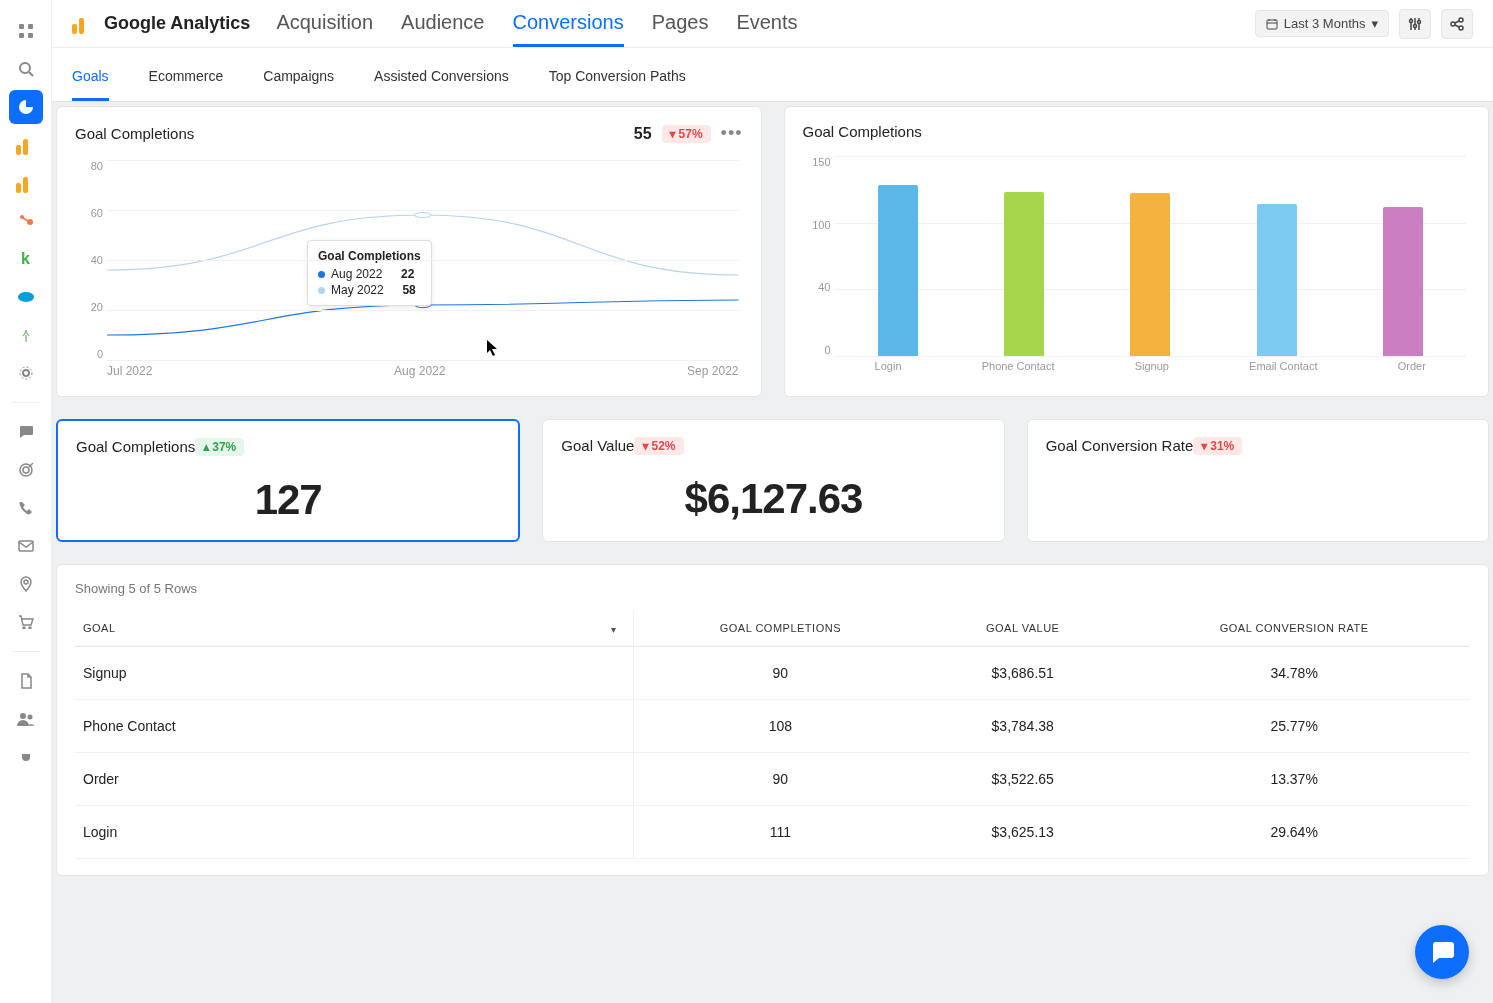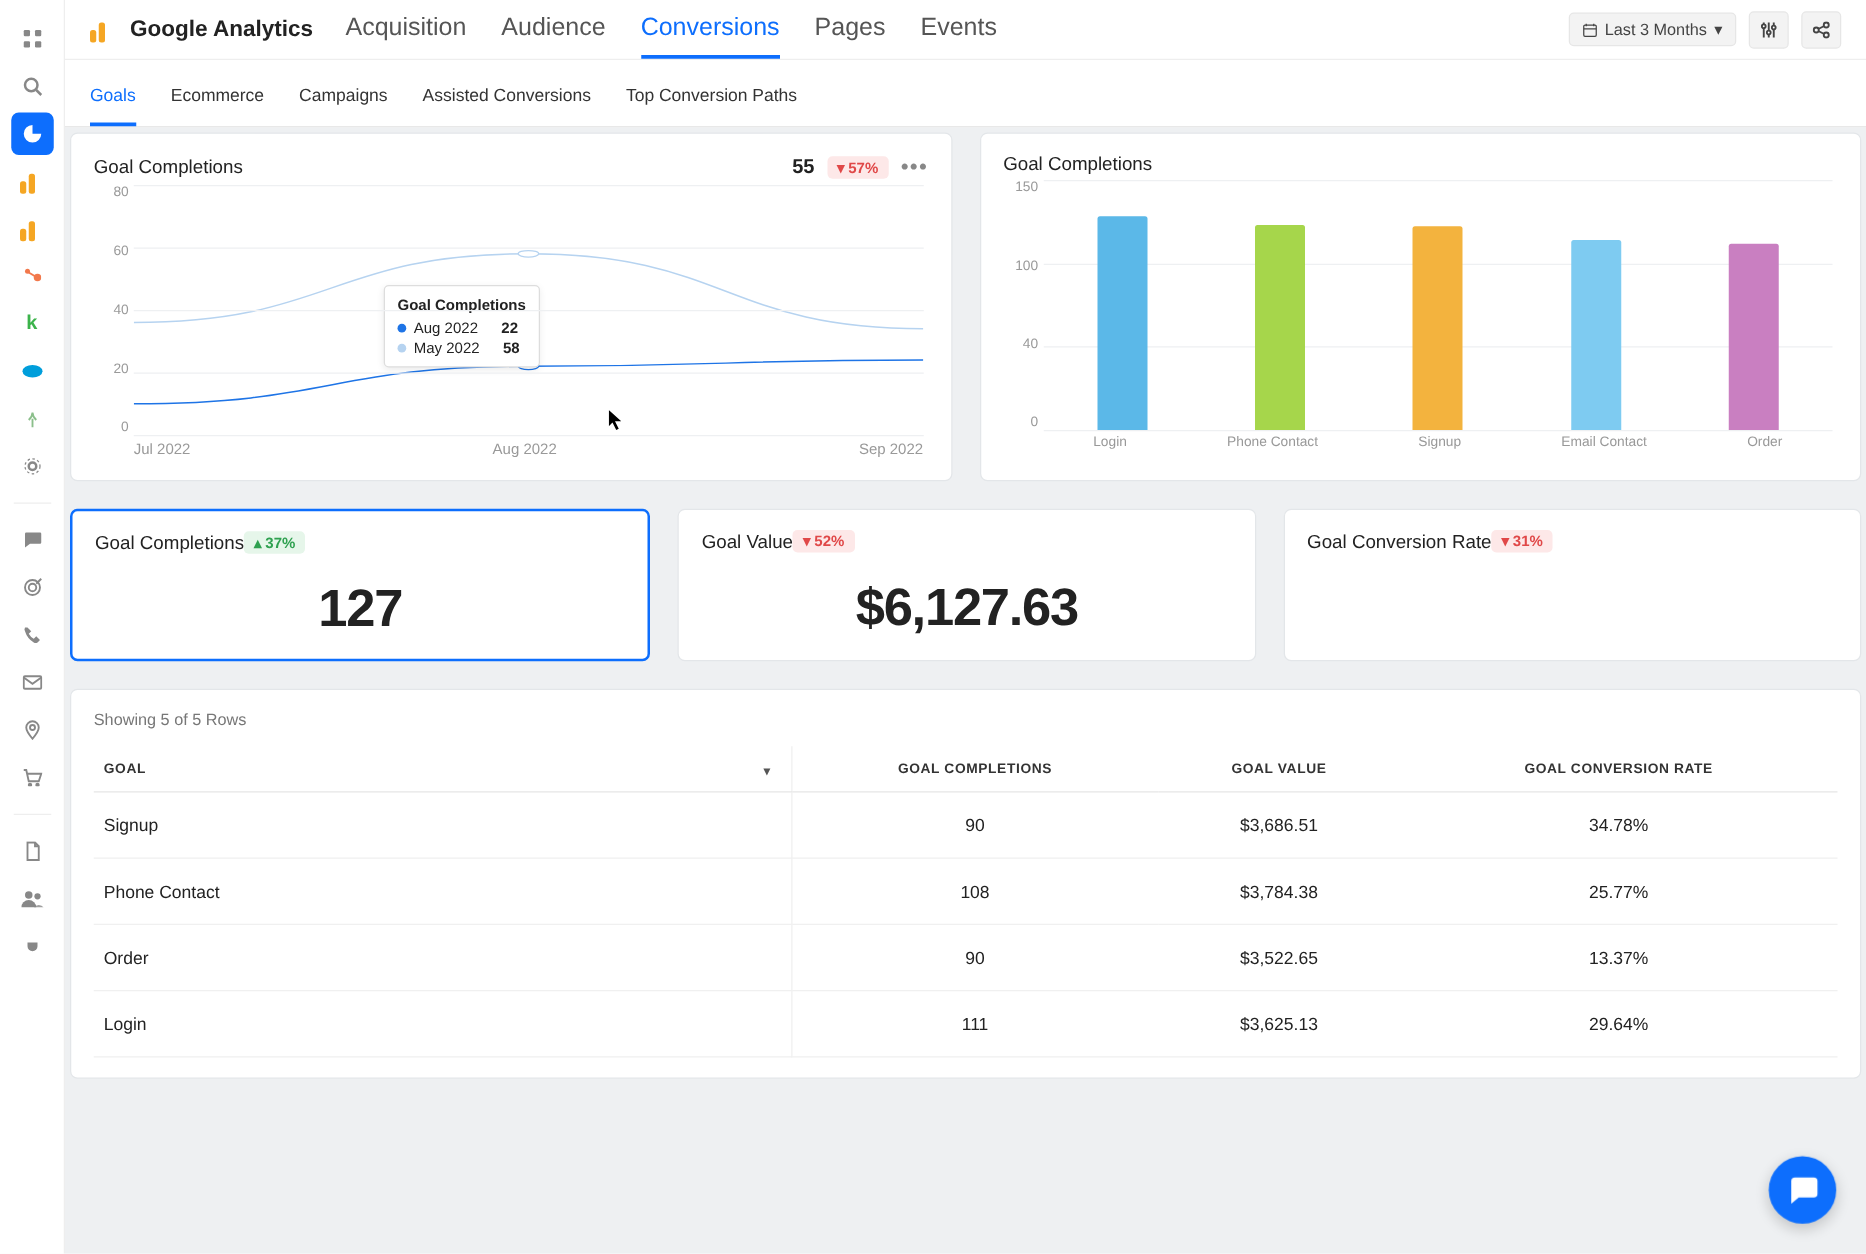--- a/index.html
+++ b/index.html
@@ -15,55 +15,55 @@
 .ga-logo .b1 { width: 5px; height: 10px; background: #f5a623; border-radius: 2px; }
 .ga-logo .b2 { width: 5px; height: 16px; background: #f5a623; border-radius: 2px; }
 .ga-title { font-size: 18px; font-weight: 700; margin-left: 4px; margin-right: 18px; }
 .tabs-primary { display: flex; gap: 28px; height: 100%; align-items: center; }
 .tabs-primary .tab { color: #555; cursor: pointer; font-size: 20px; height: 100%; display: flex; align-items: center; border-bottom: 3px solid transparent; }
 .tabs-primary .tab.active { color: #0d6efd; border-bottom-color: #0d6efd; font-weight: 500; }
 .topbar-right { margin-left: auto; display: flex; gap: 10px; align-items: center; }
 .date-btn { background: #f3f3f3; border: 1px solid #e6e6e6; border-radius: 4px; padding: 5px 10px; font-size: 13px; color: #444; cursor: pointer; display: flex; align-items: center; gap: 6px; }
 .icon-btn { background: #f3f3f3; border: 1px solid #e6e6e6; border-radius: 4px; width: 32px; height: 30px; display: flex; align-items: center; justify-content: center; cursor: pointer; color: #444; }
 .subtabs-wrap { height: 54px; border-bottom: 1px solid #e1e1e1; display: flex; align-items: flex-end; padding: 0 20px; }
-.subtabs { display: flex; gap: 28px; }
+.subtabs { display: flex; gap: 40px; }
 .subtabs .sub { color: #333; cursor: pointer; font-size: 14px; padding-bottom: 14px; border-bottom: 3px solid transparent; }
 .subtabs .sub.active { color: #0d6efd; border-bottom-color: #0d6efd; font-weight: 500; }
 .content { background: #eef0f2; padding: 4px; flex: 1; overflow: auto; }
 .row { display: flex; gap: 22px; margin-bottom: 22px; }
 .card { background: #fff; border: 1px solid #e3e6e9; border-radius: 6px; padding: 16px 18px; }
 .card-head { display: flex; align-items: center; }
 .card-title { font-size: 15px; color: #222; font-weight: 500; }
 .card-head .right { margin-left: auto; display: flex; align-items: center; gap: 10px; }
 .badge { font-size: 12px; padding: 2px 8px; border-radius: 4px; font-weight: 600; display: inline-flex; align-items: center; gap: 3px; }
 .badge.down { background: #fde8e8; color: #e04848; }
 .badge.up { background: #e6f6ea; color: #2fa150; }
 .big-number { font-size: 42px; font-weight: 700; text-align: center; margin-top: 20px; letter-spacing: -1px; }
 .dots { color: #888; font-size: 18px; cursor: pointer; letter-spacing: 1px; }
 .line-card { flex: 1; min-width: 0; position: relative; }
 .bar-card { flex: 1; min-width: 0; }
-.chart-area { position: relative; height: 220px; margin-top: 4px; }
+.chart-area { position: relative; height: 220px; margin-top: 16px; }
 .y-axis { position: absolute; left: 0; top: 0; bottom: 20px; width: 28px; display: flex; flex-direction: column; justify-content: space-between; font-size: 11px; color: #999; text-align: right; }
 .plot { position: absolute; left: 32px; right: 4px; top: 0; bottom: 20px; }
 .grid-line { position: absolute; left: 0; right: 0; height: 1px; background: #eef0f2; }
 .x-axis { position: absolute; left: 32px; right: 4px; bottom: 0; height: 16px; display: flex; justify-content: space-between; font-size: 12px; color: #999; }
 .tooltip { position: absolute; background: #fff; border: 1px solid #ddd; border-radius: 4px; padding: 8px 10px; font-size: 12px; box-shadow: 0 2px 6px rgba(0,0,0,.08); }
 .tooltip .tt-title { font-weight: 600; margin-bottom: 4px; }
 .tt-row { display: flex; align-items: center; gap: 6px; margin-top: 2px; }
 .tt-dot { width: 7px; height: 7px; border-radius: 50%; display: inline-block; }
 .bars-plot { position: absolute; left: 32px; right: 4px; top: 0; bottom: 20px; display: flex; align-items: flex-end; justify-content: space-around; }
 .bar { width: 40px; border-radius: 2px 2px 0 0; }
 .x-cats { position: absolute; left: 32px; right: 4px; bottom: 0; height: 16px; display: flex; justify-content: space-around; font-size: 11px; color: #999; }
 .kpis { display: flex; gap: 22px; }
 .kpi-card { flex: 1; }
 .kpi-card.selected { border: 2px solid #0d6efd; }
 .kpi-head { display: flex; align-items: center; }
 .showing { font-size: 13px; color: #777; margin-bottom: 14px; }
 .table { width: 100%; border-collapse: collapse; }
-.table th { text-align: left; font-size: 11px; letter-spacing: 0.5px; color: #333; font-weight: 700; text-transform: uppercase; padding: 12px 8px; border-bottom: 1px solid #e6e6e6; }
+.table th { text-align: left; font-size: 11px; letter-spacing: 0.5px; color: #333; font-weight: 400; text-transform: uppercase; padding: 12px 8px; border-bottom: 1px solid #e6e6e6; }
 .table th.center, .table td.center { text-align: center; }
 .table th:first-child { position: relative; }
 .sort-ind { position: absolute; right: 16px; top: 14px; font-size: 10px; color: #555; }
 .table td { padding: 18px 8px; border-bottom: 1px solid #f0f0f0; font-size: 14px; color: #222; }
 .table td:first-child { border-right: 1px solid #f0f0f0; }
 .table th:first-child { border-right: 1px solid #f0f0f0; width: 40%; }
 .chat-fab { position: fixed; right: 24px; bottom: 24px; width: 54px; height: 54px; border-radius: 50%; background: #0d6efd; display: flex; align-items: center; justify-content: center; color: #fff; cursor: pointer; box-shadow: 0 4px 12px rgba(0,0,0,.2); }
 svg { display: block; }
 .cursor { position: absolute; width: 12px; height: 16px; pointer-events: none; }
 </style>

